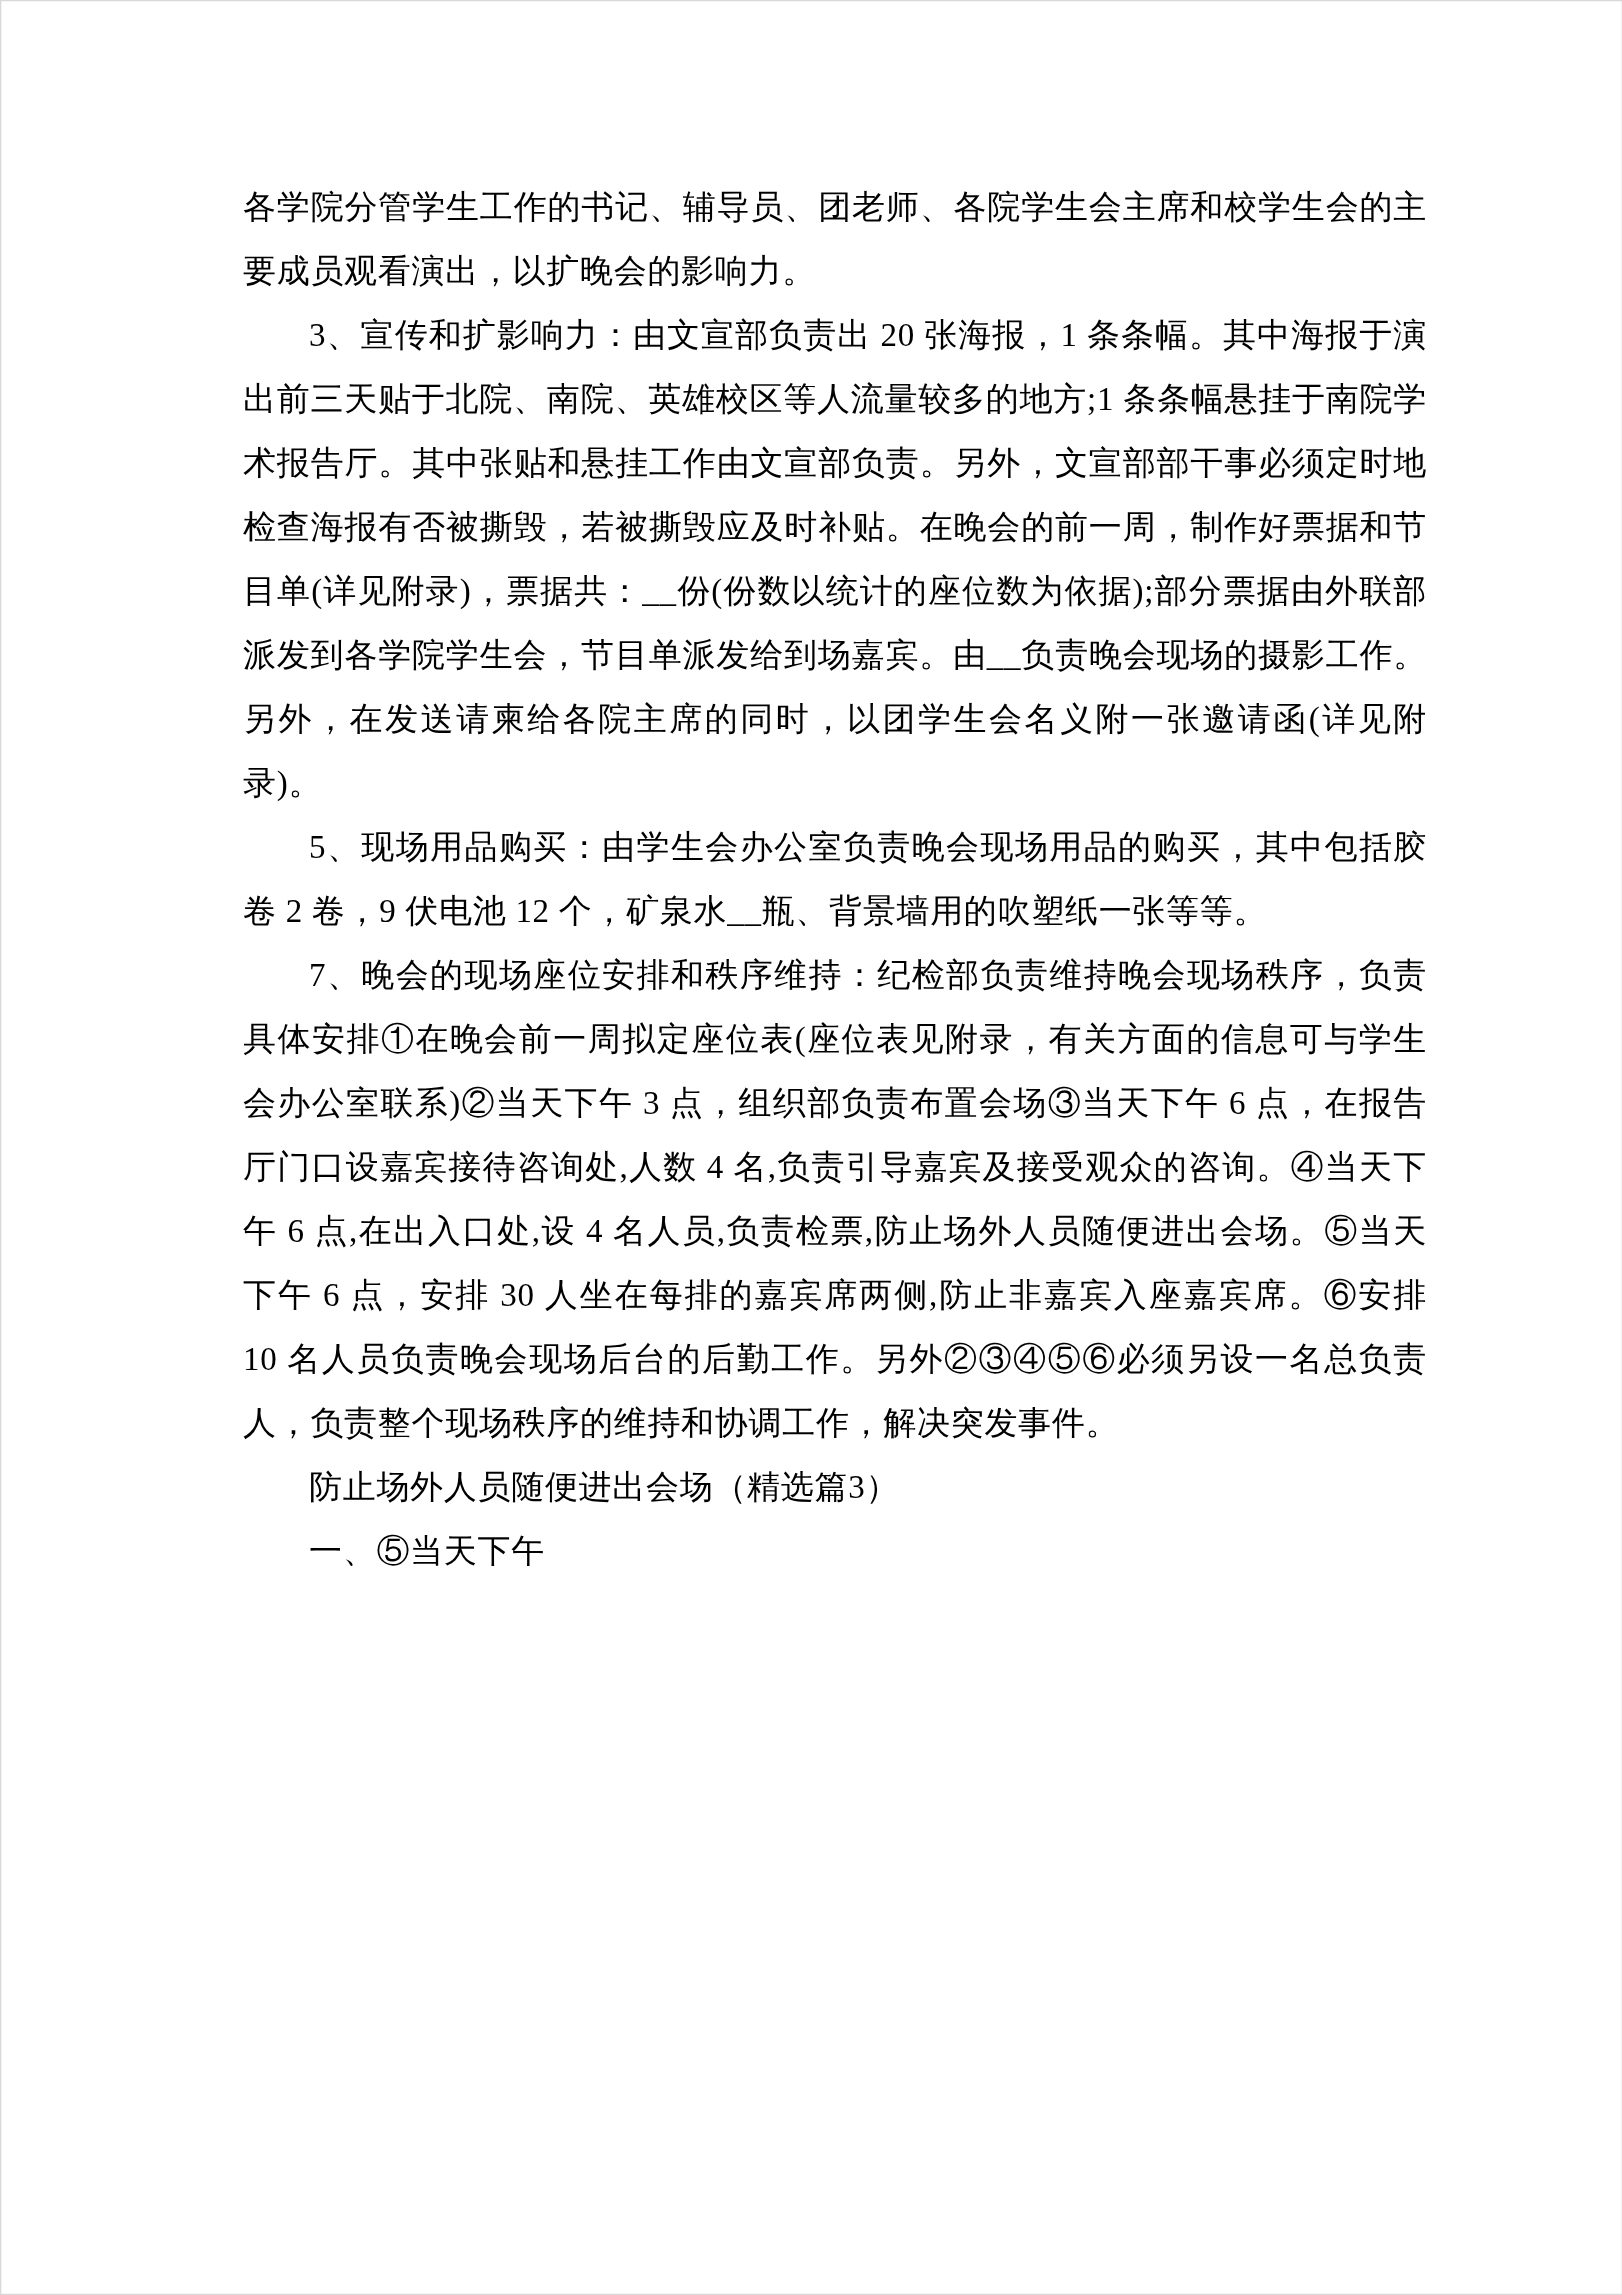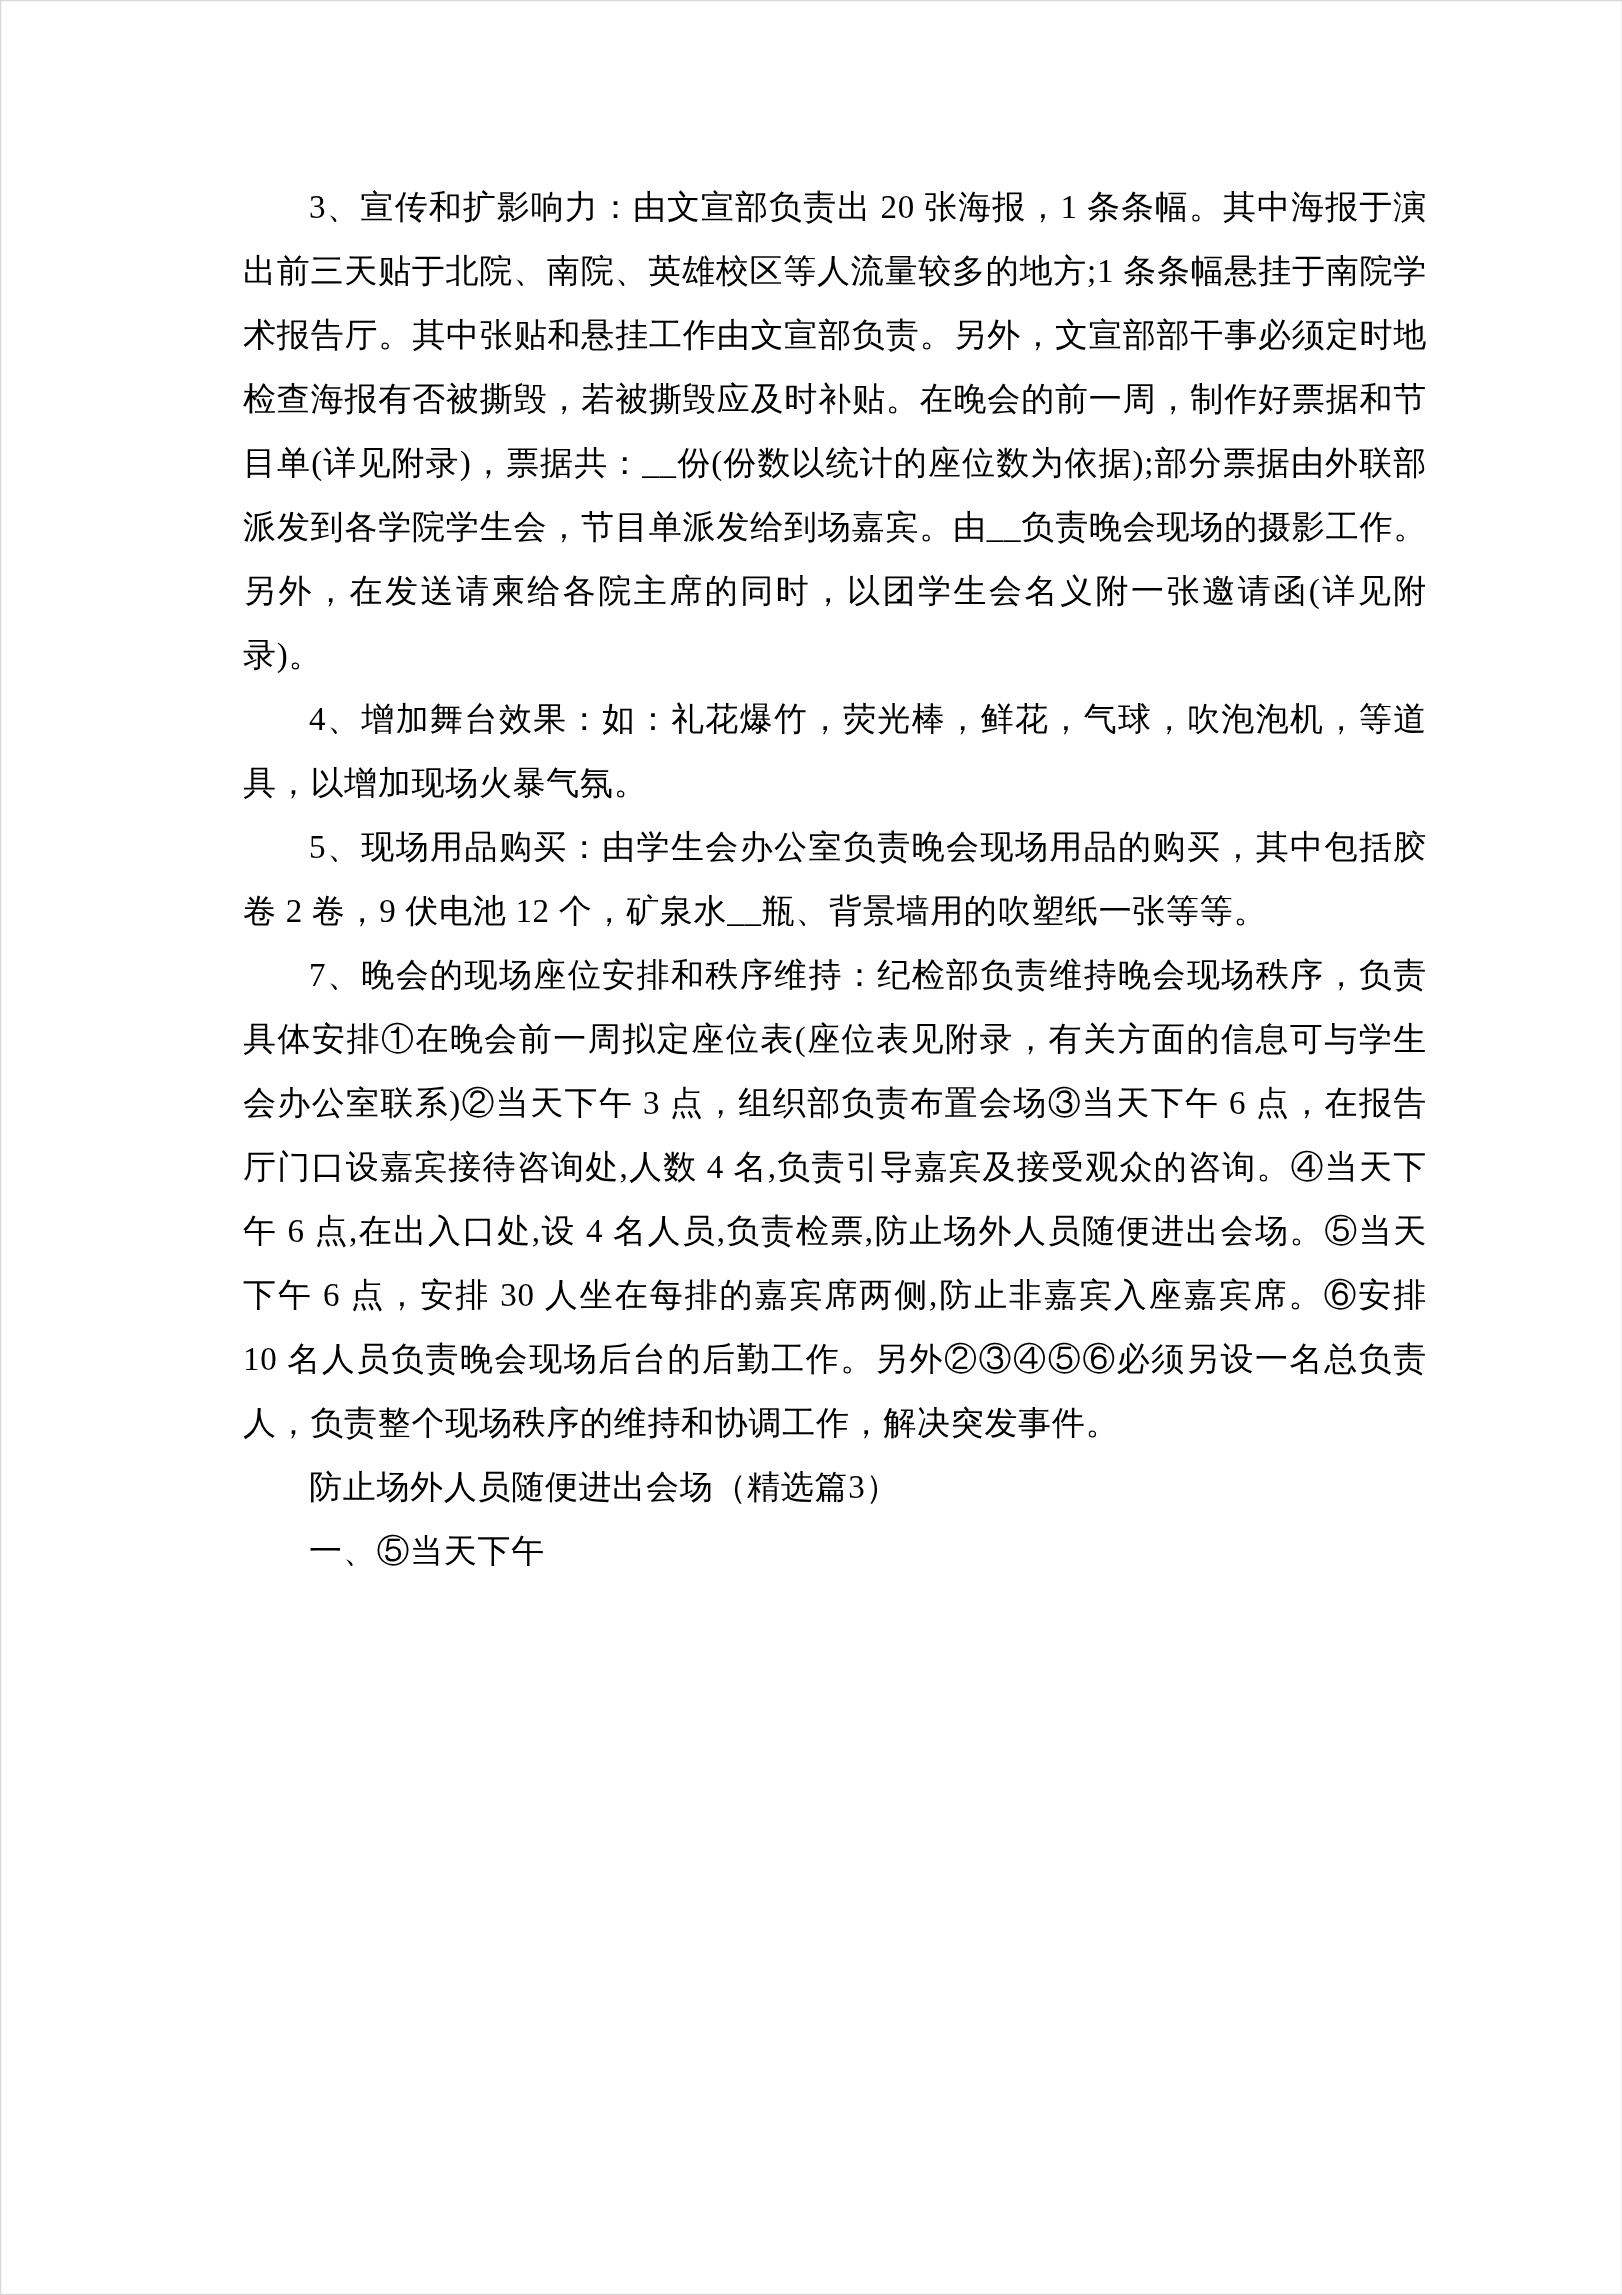--- a/index.html
+++ b/index.html
@@ -34,21 +34,21 @@
   }
   .doc-body p.indent {
     text-indent: 2em;
   }
 </style>
 </head>
 <body>
 
 <div class="page">
   <div class="doc-body">
+    <p>各学院分管学生工作的书记、辅导员、团老师、各院学生会主席和校学生会的主要成员观看演出，以扩晚会的影响力。</p>
     <p class="indent">3、宣传和扩影响力：由文宣部负责出 20 张海报，1 条条幅。其中海报于演出前三天贴于北院、南院、英雄校区等人流量较多的地方;1 条条幅悬挂于南院学术报告厅。其中张贴和悬挂工作由文宣部负责。另外，文宣部部干事必须定时地检查海报有否被撕毁，若被撕毁应及时补贴。在晚会的前一周，制作好票据和节目单(详见附录)，票据共：__份(份数以统计的座位数为依据);部分票据由外联部派发到各学院学生会，节目单派发给到场嘉宾。由__负责晚会现场的摄影工作。另外，在发送请柬给各院主席的同时，以团学生会名义附一张邀请函(详见附录)。</p>
-    <p class="indent">4、增加舞台效果：如：礼花爆竹，荧光棒，鲜花，气球，吹泡泡机，等道具，以增加现场火暴气氛。</p>
     <p class="indent">5、现场用品购买：由学生会办公室负责晚会现场用品的购买，其中包括胶卷 2 卷，9 伏电池 12 个，矿泉水__瓶、背景墙用的吹塑纸一张等等。</p>
     <p class="indent">7、晚会的现场座位安排和秩序维持：纪检部负责维持晚会现场秩序，负责具体安排①在晚会前一周拟定座位表(座位表见附录，有关方面的信息可与学生会办公室联系)②当天下午 3 点，组织部负责布置会场③当天下午 6 点，在报告厅门口设嘉宾接待咨询处,人数 4 名,负责引导嘉宾及接受观众的咨询。④当天下午 6 点,在出入口处,设 4 名人员,负责检票,防止场外人员随便进出会场。⑤当天下午 6 点，安排 30 人坐在每排的嘉宾席两侧,防止非嘉宾入座嘉宾席。⑥安排 10 名人员负责晚会现场后台的后勤工作。另外②③④⑤⑥必须另设一名总负责人，负责整个现场秩序的维持和协调工作，解决突发事件。</p>
     <p class="indent">防止场外人员随便进出会场（精选篇3）</p>
     <p class="indent">一、⑤当天下午</p>
   </div>
 </div>
 
 
 </body></html>

